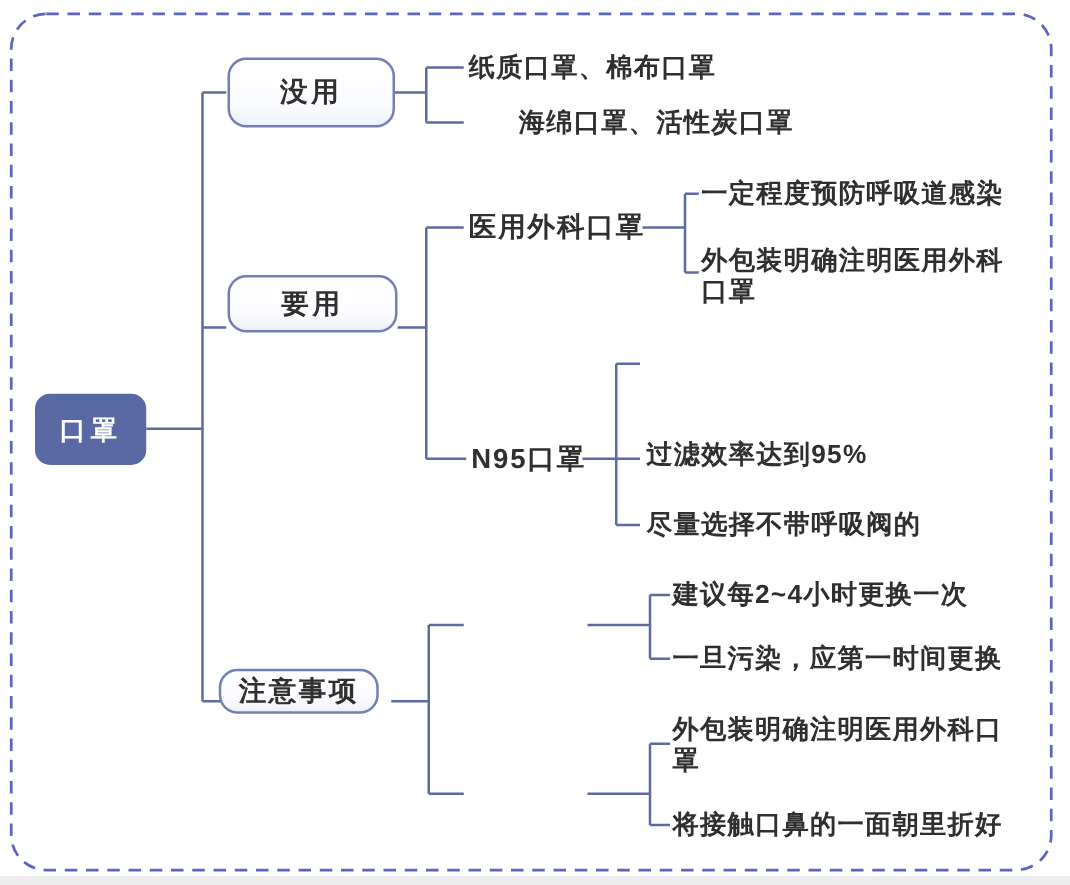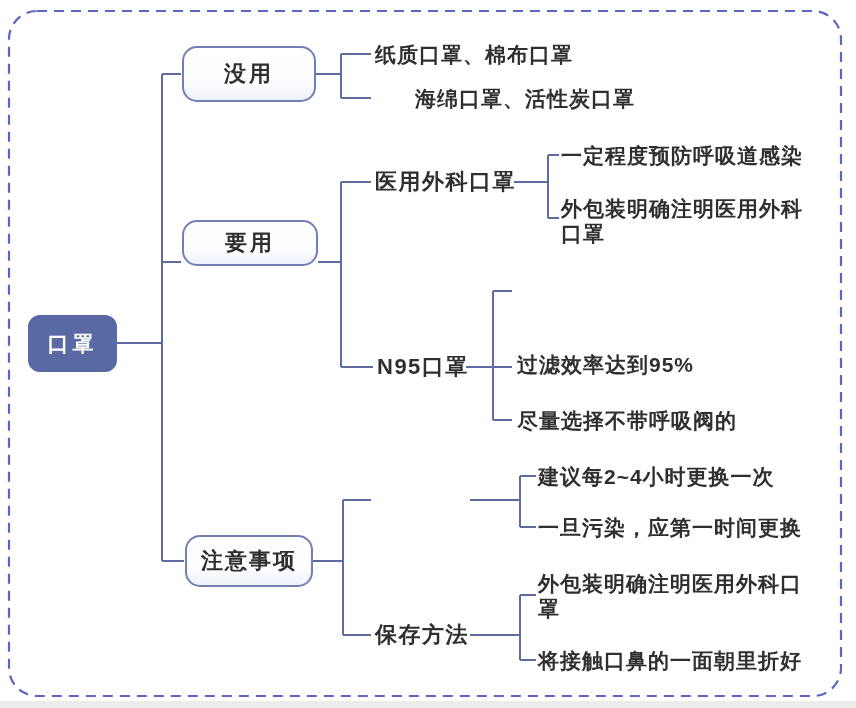--- a/index.html
+++ b/index.html
@@ -66,34 +66,33 @@
 
     <path d="M470 500 H520 M520 476 V527 M520 476 H536 M520 527 H536"></path>
 
     <path d="M470 635 H520 M520 595 V660 M520 595 H536 M520 660 H536"></path>
   </svg>
 
   <div class="node root-box" style="left:28px;top:315px;width:89px;height:57px;">口罩</div>
 
   <div class="node box" style="left:182px;top:46px;width:134px;height:56px;">没用</div>
   <div class="node box" style="left:182px;top:220px;width:136px;height:46px;text-align:right;">要用</div>
-  <div class="node box" style="left:185px;top:535px;width:128px;height:52px;letter-spacing:2px;font-family:Liberation Mono, monospace;">注意事项</div>
+  <div class="node box" style="left:175px;top:535px;width:128px;height:36px;letter-spacing:2px;font-family:Liberation Mono, monospace;">注意事项</div>
 
   <div class="node leaf single" style="left:375px;top:54px;">纸质口罩、棉布口罩</div>
   <div class="node leaf single" style="left:375px;top:98px;margin-left:40px;">海绵口罩、活性炭口罩</div>
 
   <div class="node label2" style="left:375px;top:182px;">医用外科口罩</div>
   <div class="node leaf single" style="left:561px;top:155px;">一定程度预防呼吸道感染</div>
   <div class="node leaf" style="left:561px;top:196px;width:246px;">外包装明确注明医用外科口罩</div>
 
   <div class="node label2" style="left:377px;top:367px;">N95口罩</div>
   <div class="node leaf single" style="left:517px;top:364px;">过滤效率达到95%</div>
   <div class="node leaf single" style="left:517px;top:420px;">尽量选择不带呼吸阀的</div>
 
   <div class="node leaf single" style="left:538px;top:476px;">建议每2~4小时更换一次</div>
   <div class="node leaf single" style="left:538px;top:527px;">一旦污染，应第一时间更换</div>
 
-  <div class="node label2" style="left:375px;top:635px;">保存方法</div>
   <div class="node leaf" style="left:538px;top:571px;width:268px;">外包装明确注明医用外科口罩</div>
   <div class="node leaf single" style="left:538px;top:660px;">将接触口鼻的一面朝里折好</div>
 
   <div class="bottom-strip"></div>
 </div>
 
 </body></html>

